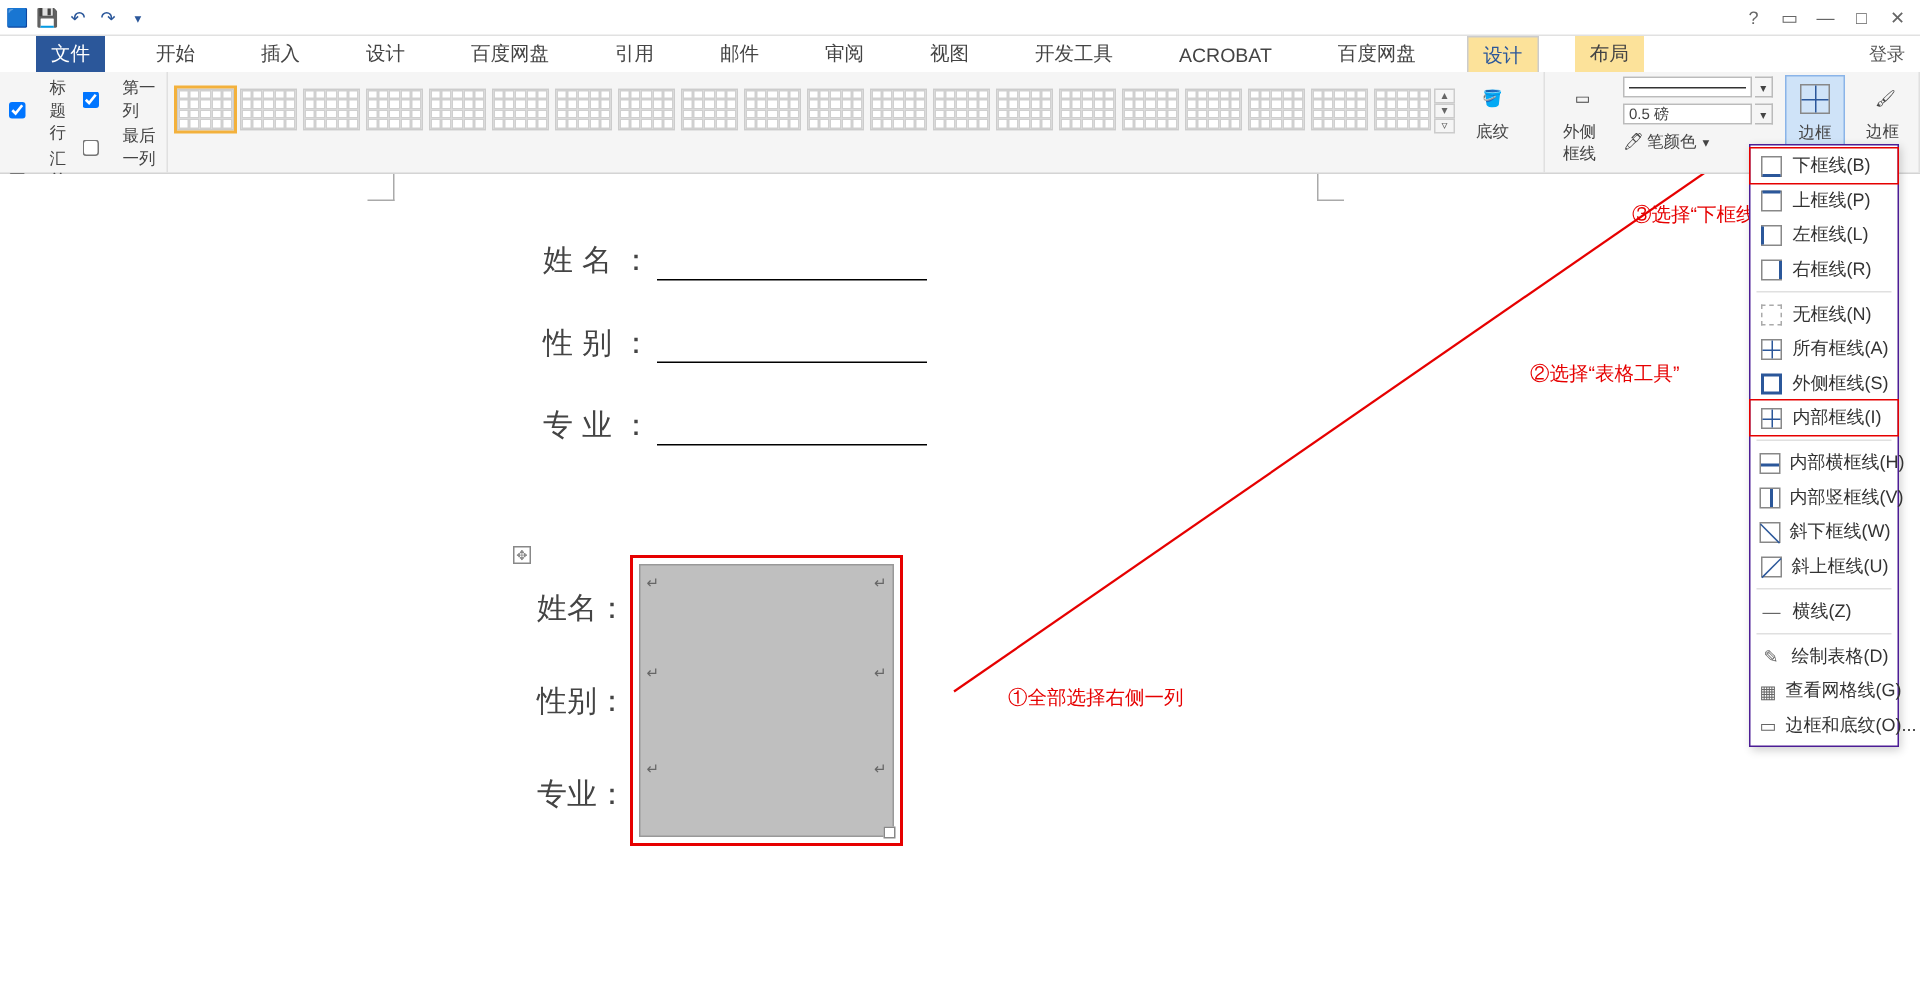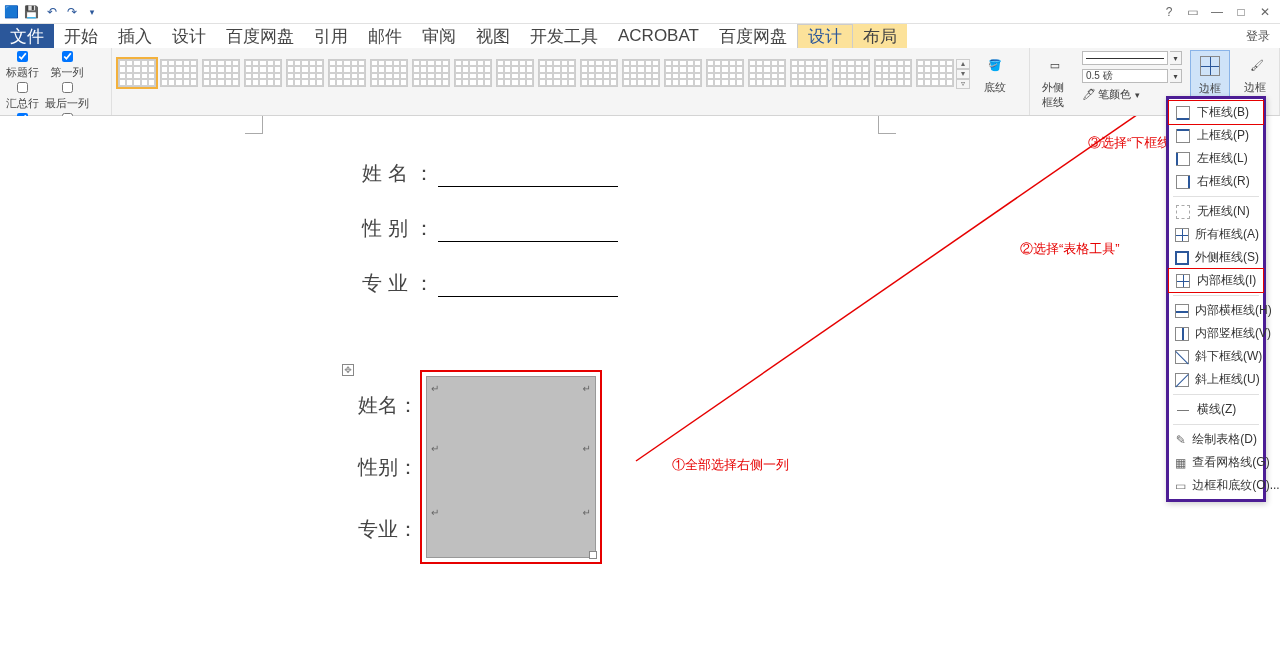--- a/index.html
+++ b/index.html
@@ -10,32 +10,32 @@
 .qat { display:flex; gap:4px; padding-left:4px; align-items:center; }
 .qat span { width:16px; height:16px; display:flex; align-items:center; justify-content:center; color:#2b579a; }
 .titlecenter { position:absolute; left:50%; transform:translateX(-50%); display:flex; align-items:center; gap:40px; font-size:12px; }
 .titlecenter .doc { color:#666; }
 .tabletools { background:#fce29a; padding:2px 12px; color:#555; font-size:12px; }
 .winctrl { margin-left:auto; display:flex; gap:6px; padding-right:6px; align-items:center; color:#666; }
 .winctrl span { width:18px; height:16px; display:flex; align-items:center; justify-content:center; }
 
 
 .menubar { height:24px; display:flex; align-items:stretch; background:#fff; position:relative; }
-.menubar .tab { padding:4px 10px; font-size:17px; color:#444; display:flex; align-items:center; }
+.menubar .tab { padding:4px 10px; font-size:13px; color:#444; display:flex; align-items:center;margin-left:24px; }
 .menubar .tab.file { background:#2b579a; color:#fff; }
 .menubar .tab.active { background:#f5f5f5; border:1px solid #ccc; border-bottom:none; color:#2b579a; }
 .menubar .tab.ctx { background:#fce29a; }
 .login { margin-left:auto; padding-right:10px; font-size:12px; color:#555; display:flex; align-items:center; }
 
 
 .ribbon { height:68px; background:#f5f5f5; border-bottom:1px solid #d4d4d4; display:flex; }
 .group { border-right:1px solid #e0e0e0; padding:2px 6px 0 6px; display:flex; flex-direction:column; justify-content:space-between; }
 .group .body { display:flex; gap:6px; align-items:flex-start; }
 .group .label { text-align:center; font-size:11px; color:#666; padding:2px 0 2px 0; }
-.chk { display:flex; align-items:center; gap:3px; font-size:11px; margin:1px 0;flex-direction:column; }
+.chk { display:flex; align-items:center; gap:16px; font-size:11px; margin:1px 0; }
 .chk input { width:11px; height:11px; }
 .optcol { display:flex; flex-direction:column; }
 
 
 .gallery { display:flex; gap:4px; flex-wrap:nowrap; }
 .gitem { width:38px; height:28px; border:1px solid #ccc; background:#fff; display:grid; grid-template-columns:repeat(5,1fr); grid-template-rows:repeat(4,1fr); }
 .gitem div { border:0.5px solid #d0d0d0; }
 .gitem.sel { outline:2px solid #f3b13c; }
 .gallery-wrap { display:flex; align-items:flex-start; }
 .gal-scroll { width:14px; display:flex; flex-direction:column; margin-left:2px; }
@@ -71,21 +71,21 @@
 .cellmark { position:absolute; font-size:10px; color:#666; }
 .resz { position:absolute; right:-2px; bottom:-2px; width:8px; height:8px; border:1px solid #888; background:#fff;}
 
 
 .arrow { position:absolute; pointer-events:none; }
 
 
 .anno { position:absolute; color:#e60000; font-size:13px; }
 
 
-.dropdown { position:absolute; right:14px; top:96px; width:100px; background:#fff; border:3px solid #4c1d95; box-shadow:1px 2px 6px rgba(0,0,0,.2); padding:2px 0; z-index:50; }
+.dropdown { position:absolute; right:14px; top:96px; width:100px; background:#fff; border:1px solid #4c1d95; box-shadow:1px 2px 6px rgba(0,0,0,.2); padding:2px 0; z-index:50; }
 .dropdown .mi { display:flex; align-items:center; gap:6px; padding:3px 6px; font-size:12px; color:#333; white-space:nowrap; }
 .dropdown .mi .ic { width:16px; height:16px; display:flex; align-items:center; justify-content:center; color:#666; }
 .dropdown .sep { height:1px; background:#e0e0e0; margin:3px 4px; }
 .mi.redring { outline:1.5px solid #e60000; }
 
 
 .bicon { width:14px; height:14px; border:1px solid #888; position:relative; }
 .bicon.bottom::after{content:"";position:absolute;left:0;right:0;bottom:-1px;border-bottom:2px solid #2b579a;}
 .bicon.top::after{content:"";position:absolute;left:0;right:0;top:-1px;border-top:2px solid #2b579a;}
 .bicon.left::after{content:"";position:absolute;top:0;bottom:0;left:-1px;border-left:2px solid #2b579a;}

